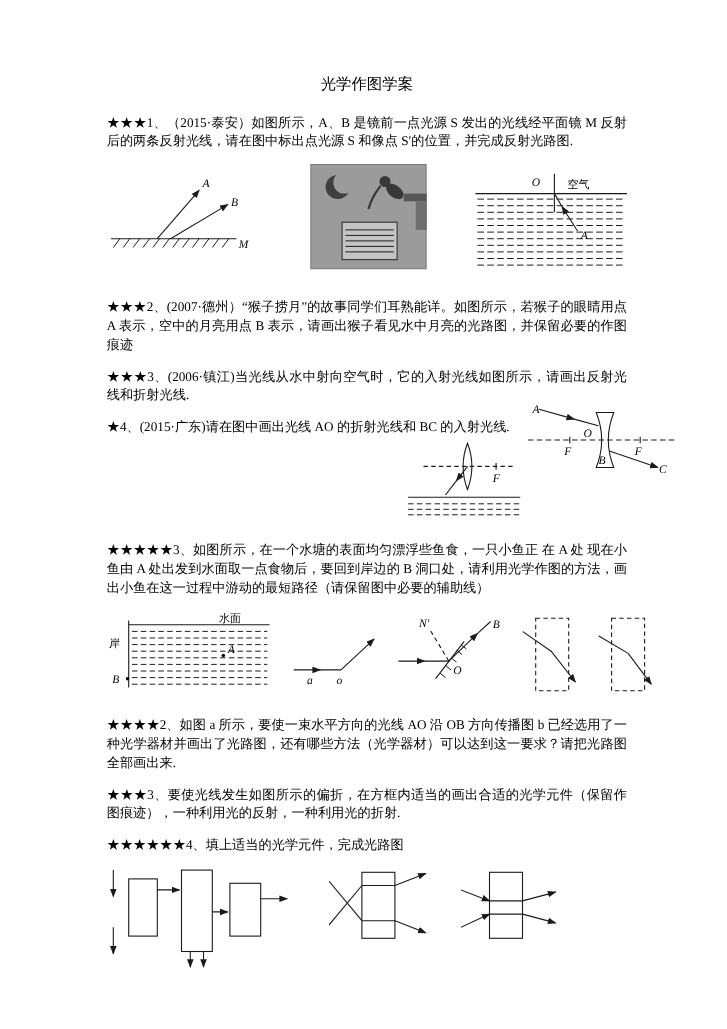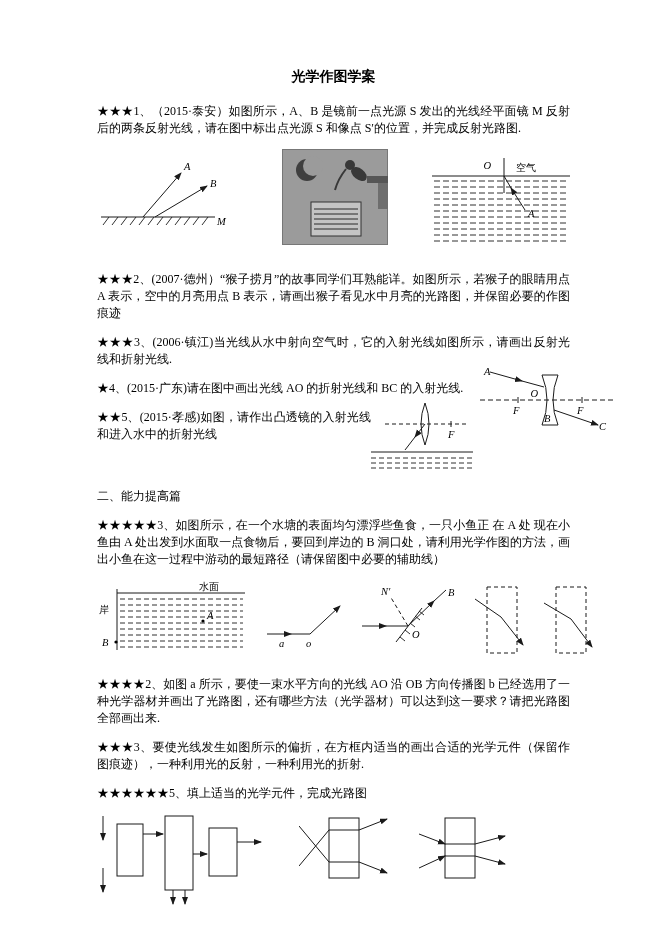--- a/index.html
+++ b/index.html
@@ -1,18 +1,18 @@
 <!DOCTYPE html>
 <html><head>
 <meta charset="utf-8">
 <style>
   html,body{margin:0;padding:0;background:#ffffff;}
   .page{position:relative;width:661px;height:935px;background:#fff;font-family:"Liberation Serif","DejaVu Serif",serif;font-size:12px;color:#000;overflow:hidden;}
   .content{padding:68px 91px 0 97px;}
-  .doc-title{text-align:center;font-weight:bold;font-size:14px;margin-bottom:17px;}
+  .doc-title{text-align:center;font-weight:normal;font-size:14px;margin-bottom:17px;}
   .heading{margin-top:3px;line-height:17px;}
   p.q{line-height:17px;text-align:justify;}
   .figrow{display:flex;justify-content:space-between;}
   .figrow1{align-items:flex-end;margin:4px 0 26px;}
   .figrow2{align-items:center;margin:7px -28px 5px 0;}
   .figrow3{align-items:flex-start;margin-top:7px;justify-content:flex-start;gap:28px;}
   .q4q5{position:relative;height:100px;margin-top:6px;}
   .q4q5 .q4{width:392px;}
   .q4q5 .q5{width:274px;margin-top:6px;}
   .abs-concave{position:absolute;top:-14px;right:-48px;}
@@ -103,21 +103,20 @@
       <text class="cjk" x="84" y="16">空气</text>
       <text x="96" y="62">A</text>
     </svg>
   </div>
 
   <p class="q">★★★2、(2007·德州）“猴子捞月”的故事同学们耳熟能详。如图所示，若猴子的眼睛用点 A 表示，空中的月亮用点 B 表示，请画出猴子看见水中月亮的光路图，并保留必要的作图痕迹</p>
   <p class="q" style="margin-top:6px;">★★★3、(2006·镇江)当光线从水中射向空气时，它的入射光线如图所示，请画出反射光线和折射光线.</p>
 
   <div class="q4q5">
     <p class="q q4">★4、(2015·广东)请在图中画出光线 AO 的折射光线和 BC 的入射光线.</p>
-    <p class="q q5">★★5、(2015·孝感)如图，请作出凸透镜的入射光线和进入水中的折射光线</p>
 
     <svg class="abs-concave" width="138" height="68" viewBox="0 0 138 68">
       <defs>
             <marker id="m4" markerWidth="9" markerHeight="7" refX="7" refY="3" orient="auto">
               <path d="M0,0L8,3L0,6Z" fill="#1a1a1a"></path>
             </marker>
           </defs>
       <line x1="0" y1="34" x2="136" y2="34" stroke-dasharray="5,3"></line>
       <path class="s" d="M62,9 Q72,34 62,59 L78,59 Q68,34 78,9 Z" fill="#fff"></path>
       <line x1="10" y1="6" x2="42" y2="15" marker-end="url(#m4)"></line>
@@ -145,21 +144,20 @@
       <text x="79" y="38">F</text>
       <line x1="56" y1="24" x2="46" y2="37" marker-end="url(#m5)"></line>
       <line x1="46" y1="37" x2="36" y2="50"></line>
       <line x1="2" y1="52" x2="104" y2="52"></line>
       <line class="thin" x1="2" y1="58" x2="104" y2="58" stroke-dasharray="5,3"></line>
           <line class="thin" x1="2" y1="63" x2="104" y2="63" stroke-dasharray="5,3"></line>
           <line class="thin" x1="2" y1="68" x2="104" y2="68" stroke-dasharray="5,3"></line>
     </svg>
   </div>
 
-  <div class="heading" style="margin-top:8px;">二、能力提高篇</div>
 
   <p class="q">★★★★★3、如图所示，在一个水塘的表面均匀漂浮些鱼食，一只小鱼正 在 A 处 现在小鱼由 A 处出发到水面取一点食物后，要回到岸边的 B 洞口处，请利用光学作图的方法，画出小鱼在这一过程中游动的最短路径（请保留图中必要的辅助线）</p>
 
   <div class="figrow figrow2">
 
     <svg width="152" height="84" viewBox="0 0 152 84">
       <line x1="20" y1="9" x2="20" y2="70"></line>
       <line x1="20" y1="13" x2="148" y2="13"></line>
       <text class="cjk" x="102" y="10">水面</text>
       <line class="thin" x1="23" y1="19" x2="146" y2="19" stroke-dasharray="5,3"></line>
@@ -231,21 +229,21 @@
             </marker>
           </defs>
       <rect class="s" x="12" y="4" width="30" height="66" stroke-dasharray="4,3"></rect>
       <line x1="0" y1="20" x2="27" y2="36"></line>
       <line x1="27" y1="36" x2="48" y2="64" marker-end="url(#m9)"></line>
     </svg>
   </div>
 
   <p class="q">★★★★2、如图 a 所示，要使一束水平方向的光线 AO 沿 OB 方向传播图 b 已经选用了一种光学器材并画出了光路图，还有哪些方法（光学器材）可以达到这一要求？请把光路图全部画出来.</p>
   <p class="q" style="margin-top:2px;">★★★3、要使光线发生如图所示的偏折，在方框内适当的画出合适的光学元件（保留作图痕迹），一种利用光的反射，一种利用光的折射.</p>
-  <p class="q" style="margin-top:2px;">★★★★★★5、填上适当的光学元件，完成光路图</p>
+  <p class="q" style="margin-top:2px;">★★★★★★4、填上适当的光学元件，完成光路图</p>
 
   <div class="figrow figrow3">
 
     <svg width="174" height="94" viewBox="0 0 174 94">
       <defs>
             <marker id="m10" markerWidth="9" markerHeight="7" refX="7" refY="3" orient="auto">
               <path d="M0,0L8,3L0,6Z" fill="#1a1a1a"></path>
             </marker>
           </defs>
       <line x1="6" y1="2" x2="6" y2="26" marker-end="url(#m10)"></line>

